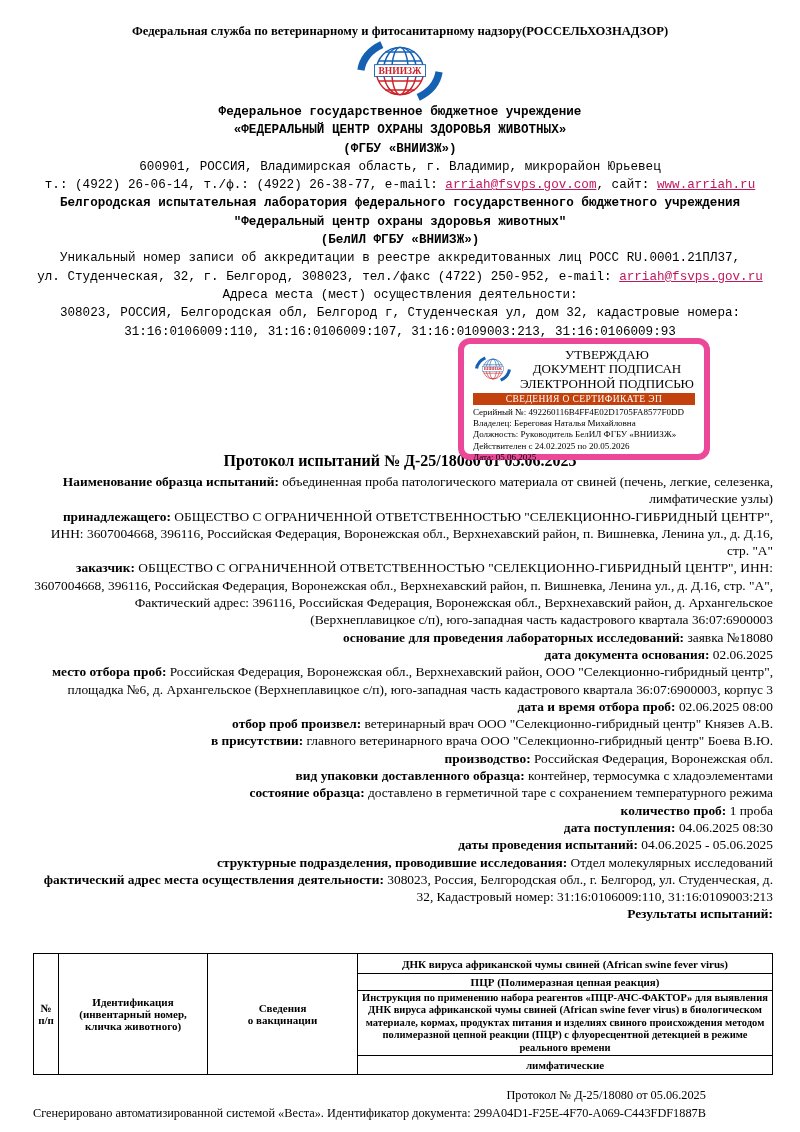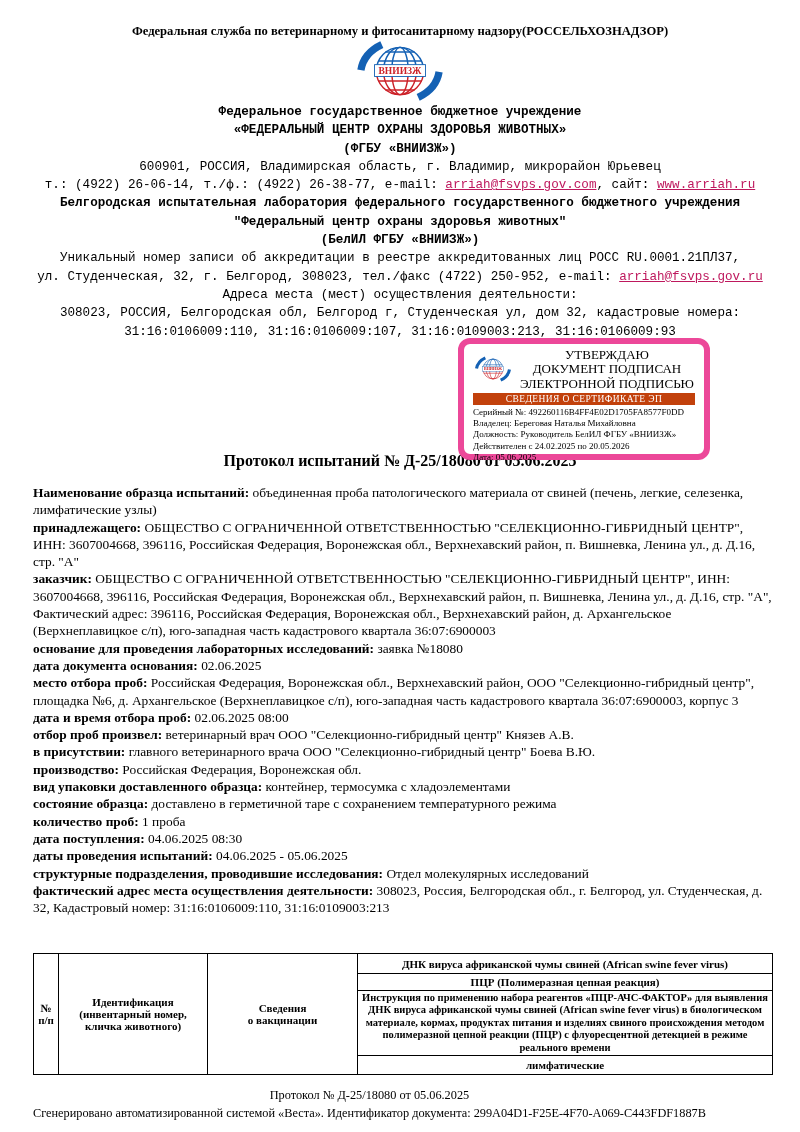--- a/index.html
+++ b/index.html
@@ -26,34 +26,34 @@
   .stamp-titles { flex:1; text-align:center; }
   .stamp-approve { font-size:13px; line-height:15px; }
   .stamp-signed { font-size:13px; line-height:14.5px; }
   .stamp-bar {
     background:#c2410c; color:#fff; text-align:center;
     font-size:9.5px; line-height:12px; margin:2px 9px 1px 9px; letter-spacing:.4px;
   }
   .stamp-lines { padding:1px 9px; font-size:9px; line-height:11.2px; text-align:left; }
   
   .title { position:absolute; top:452px; left:0; width:100%; text-align:center; font-size:16px; font-weight:bold; z-index:1; }
-  .body-block { position:absolute; top:484px; left:33px; width:740px; font-size:13.4px; line-height:17.3px; text-align:left; }
+  .body-block { position:absolute; top:473px; left:33px; width:740px; font-size:13.4px; line-height:17.3px; text-align:right; }
   .body-block p { margin:0; }
   
   .results-table {
     position:absolute; top:953px; left:33px; width:739px;
     border-collapse:collapse; table-layout:fixed;
     font-size:11px; font-weight:bold;
   }
   .results-table td { border:1.5px solid #000; text-align:center; vertical-align:middle; padding:1px 4px; }
   .pre { white-space:pre-line; }
   .r1 { height:20px; } .r2 { height:17px; } .r3 { height:64px; } .r4 { height:19px; }
   .instr { font-size:10.5px; line-height:12.4px; }
   
-  .footer { position:absolute; top:1086px; left:33px; font-size:12.3px; line-height:18px; text-align:center; }
+  .footer { position:absolute; top:1086px; left:33px; font-size:12.3px; line-height:18px; text-align:right; }
 </style>
 </head>
 <body>
 
 <div class="page">
 
   <div class="doc-header">
     <div class="agency">Федеральная служба по ветеринарному и фитосанитарному надзору(РОССЕЛЬХОЗНАДЗОР)</div>
 
     <svg class="logo" viewBox="0 0 120 66" xmlns="http://www.w3.org/2000/svg">
@@ -157,20 +157,21 @@
     <p><b>отбор проб произвел:</b> <span>ветеринарный врач ООО "Селекционно-гибридный центр" Князев А.В.</span></p>
     <p><b>в присутствии:</b> <span>главного ветеринарного врача ООО "Селекционно-гибридный центр" Боева В.Ю.</span></p>
     <p><b>производство:</b> <span>Российская Федерация, Воронежская обл.</span></p>
     <p><b>вид упаковки доставленного образца:</b> <span>контейнер, термосумка с хладоэлементами</span></p>
     <p><b>состояние образца:</b> <span>доставлено в герметичной таре с сохранением температурного режима</span></p>
     <p><b>количество проб:</b> <span>1 проба</span></p>
     <p><b>дата поступления:</b> <span>04.06.2025 08:30</span></p>
     <p><b>даты проведения испытаний:</b> <span>04.06.2025 - 05.06.2025</span></p>
     <p><b>структурные подразделения, проводившие исследования:</b> <span>Отдел молекулярных исследований</span></p>
     <p><b>фактический адрес места осуществления деятельности:</b> <span>308023, Россия, Белгородская обл., г. Белгород, ул. Студенческая, д. 32, Кадастровый номер: 31:16:0106009:110, 31:16:0109003:213</span></p>
+    <p class="bold">Результаты испытаний:</p>
   </div>
 
   <table class="results-table">
     <colgroup>
       <col style="width:25px">
         <col style="width:149px">
         <col style="width:150px">
         <col style="width:415px">
     </colgroup>
     <tbody>

